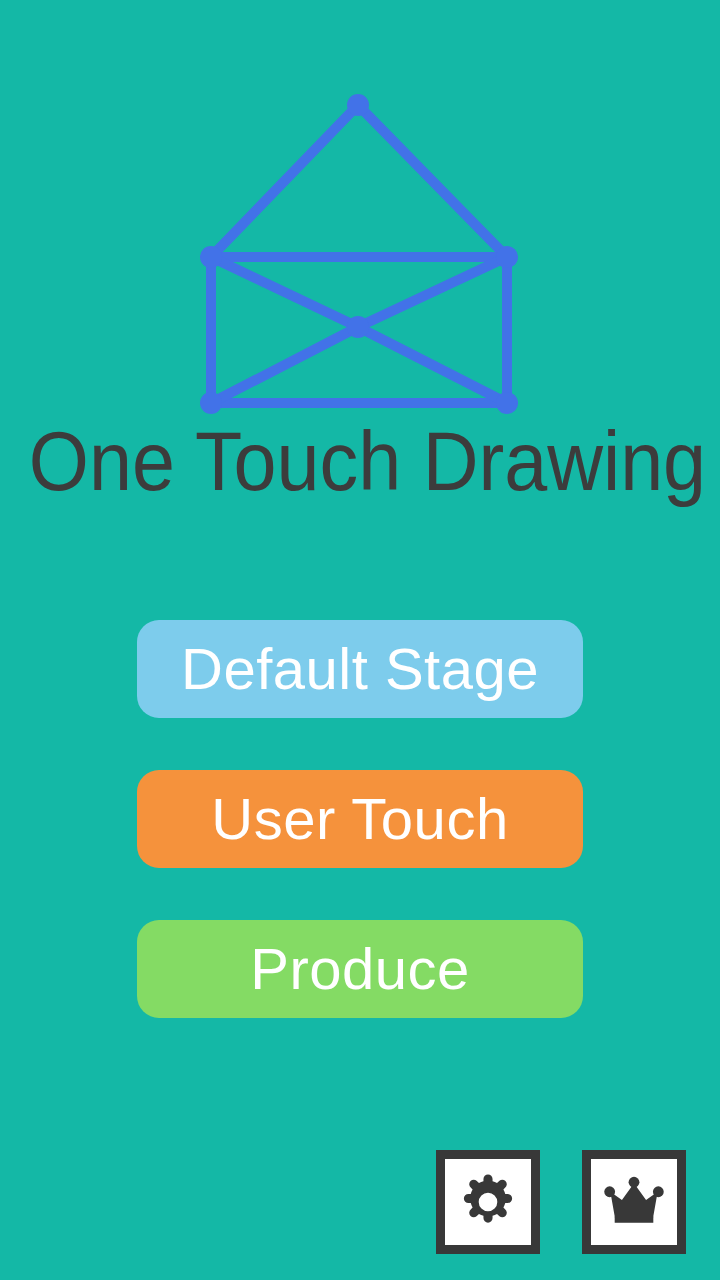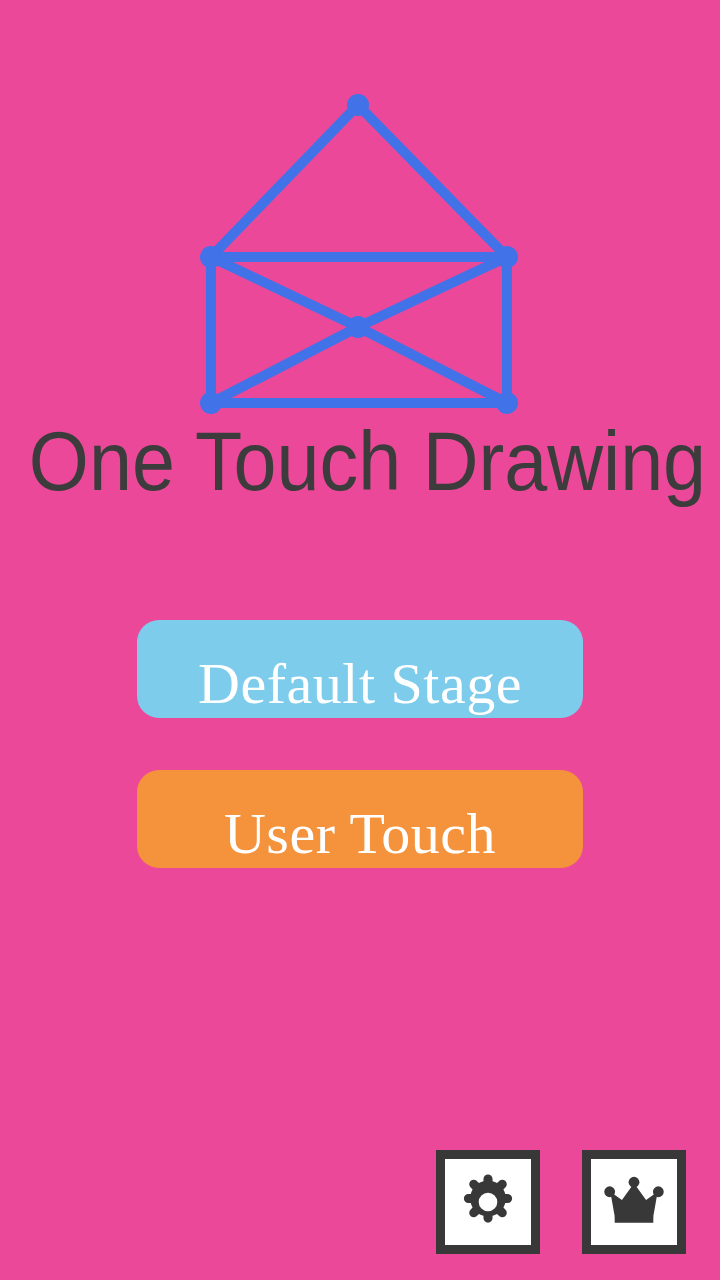--- a/index.html
+++ b/index.html
@@ -11,21 +11,21 @@
     height: 1280px;
     background: #ffffff;
     font-family: "Liberation Sans", sans-serif;
     overflow: hidden;
     position: relative;
   }
 
   #app {
     position: absolute;
     inset: 0;
-    background: #ec4899;
+    background: #14b8a6;
   }
 
   
   .logo-wrap {
     position: absolute;
     left: 0;
     top: 70px;
     width: 720px;
     height: 360px;
   }
@@ -59,23 +59,23 @@
     top: 620px;
     width: 446px;
   }
   .menu-btn {
     display: block;
     width: 446px;
     height: 98px;
     border: none;
     border-radius: 22px;
     margin: 0 0 52px 0;
-    padding: 15px;
+    padding: 0;
     cursor: pointer;
-    font-family: Liberation Serif, serif;
+    font-family: Liberation Sans, sans-serif;
     font-size: 58px;
     line-height: 98px;
     font-weight: 400;
     color: #ffffff;
     text-align: center;
     letter-spacing: 0.5px;
     white-space: nowrap;
     overflow: hidden;
   }
   .menu-btn:last-child { margin-bottom: 0; }
@@ -134,20 +134,21 @@
           <circle cx="507" cy="333" r="11"></circle>
         </g>
     </svg>
   </div>
 
   <div class="title" style="color: rgb(60, 60, 60);">One Touch Drawing</div>
 
   <div class="menu">
     <button class="menu-btn" style="background: rgb(125, 204, 236); color: rgb(255, 255, 255);">Default Stage</button>
     <button class="menu-btn" style="background: rgb(245, 146, 60); color: rgb(255, 255, 255);">User Touch</button>
+    <button class="menu-btn" style="background: rgb(132, 219, 100); color: rgb(255, 255, 255);">Produce</button>
   </div>
 
   <div class="bottom-bar">
 
     <button class="icon-btn settings" style="border-color: rgb(56, 56, 56);">
       <span>
         <svg width="62" height="62" viewBox="0 0 64 64" aria-hidden="true">
           <path fill="#383838" d="M32 3.5c-2.6 0-4.7 2.1-4.7 4.7v2.4a21.8 21.8 0 0 0-4.6 1.9l-1.7-1.7a4.7 4.7 0 1 0-6.6 6.6l1.7 1.7a21.8 21.8 0 0 0-1.9 4.6h-2.4a4.7 4.7 0 1 0 0 9.4h2.4c.4 1.6 1.1 3.2 1.9 4.6l-1.7 1.7a4.7 4.7 0 1 0 6.6 6.6l1.7-1.7c1.4.8 3 1.5 4.6 1.9v2.4a4.7 4.7 0 1 0 9.4 0v-2.4c1.6-.4 3.2-1.1 4.6-1.9l1.7 1.7a4.7 4.7 0 1 0 6.6-6.6l-1.7-1.7c.8-1.4 1.5-3 1.9-4.6h2.4a4.7 4.7 0 1 0 0-9.4h-2.4a21.8 21.8 0 0 0-1.9-4.6l1.7-1.7a4.7 4.7 0 1 0-6.6-6.6l-1.7 1.7a21.8 21.8 0 0 0-4.6-1.9V8.2c0-2.6-2.1-4.7-4.7-4.7zm0 18.9a9.6 9.6 0 1 1 0 19.2 9.6 9.6 0 0 1 0-19.2z"></path>
         </svg>
       </span>

